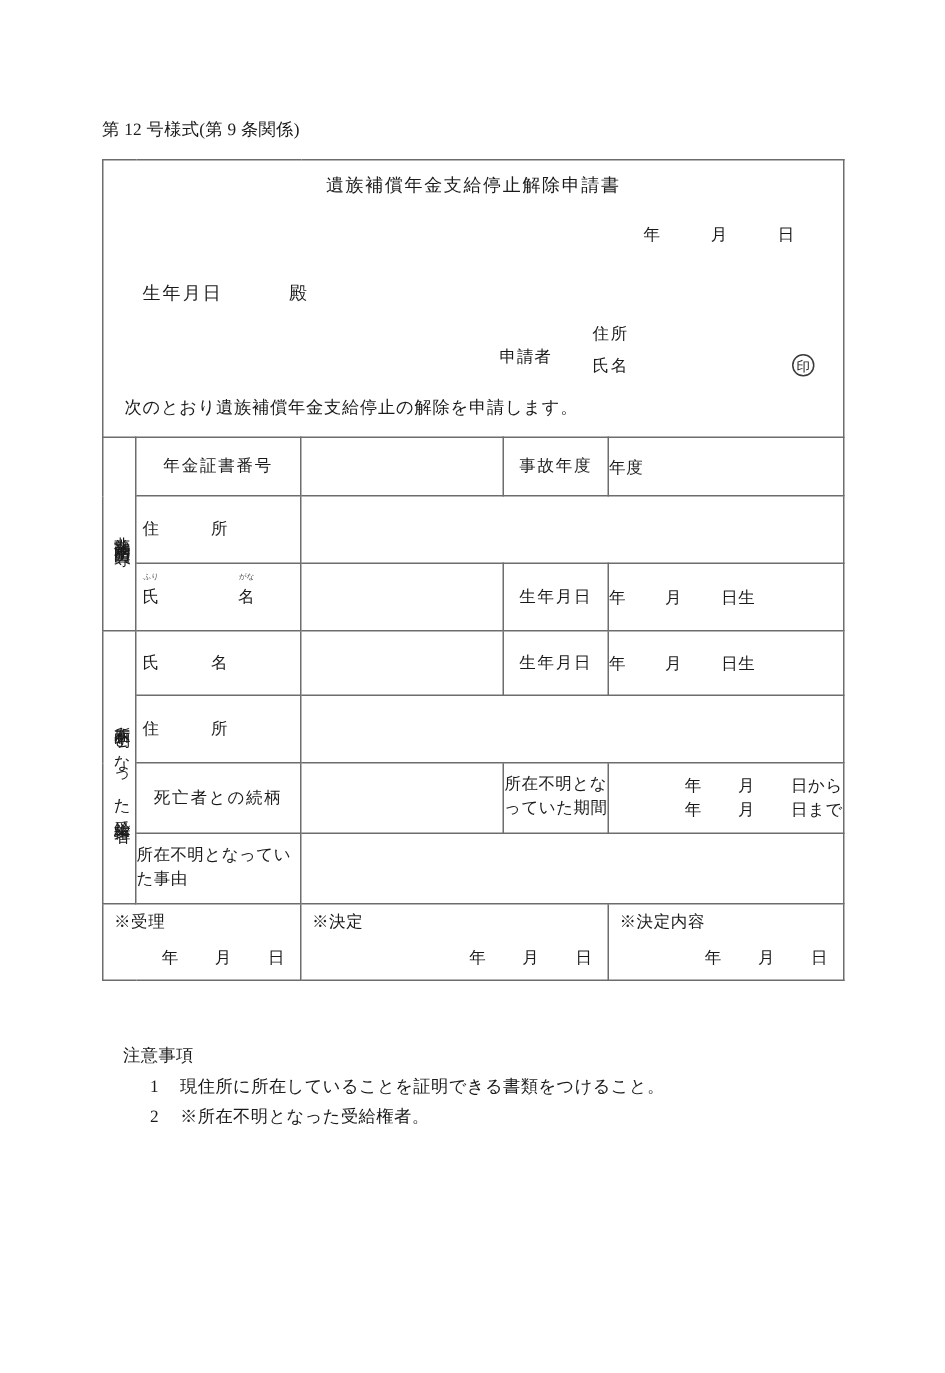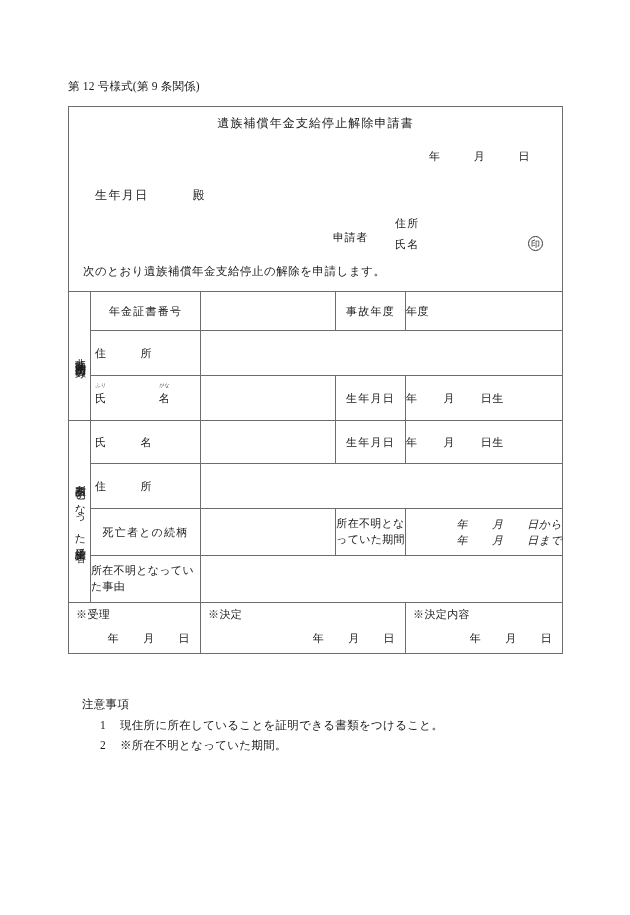--- a/index.html
+++ b/index.html
@@ -201,21 +201,20 @@
   .ymd-cell .g { display: inline-block; }
   .ymd-cell .g1 { margin-right: 26px; }
   .ymd-cell .g2 { margin-right: 26px; }
 
   .period-cell {
     font-size: 11px;
     text-align: right;
     padding-right: 10px;
     line-height: 1.5;
     letter-spacing: 0.4px;
-    font-style: italic;
   }
   .period-cell .pg1 { display:inline-block; margin-right: 24px; }
   .period-cell .pg2 { display:inline-block; margin-right: 24px; }
 
   
   .official {
     height: 50px;
     position: relative;
     vertical-align: top !important;
   }
@@ -397,17 +396,17 @@
     </tr>
   </tbody>
     </table>
 
   <div class="notes">
     <div class="note-title">注意事項</div>
     <div class="note-item">
       <span class="num">1</span><span>現住所に所在していることを証明できる書類をつけること。</span>
     </div>
     <div class="note-item">
-      <span class="num">2</span><span>※所在不明となっていた期間。</span>
+      <span class="num">2</span><span>※所在不明となった受給権者。</span>
     </div>
   </div>
 
 </div>
 
 </body></html>

